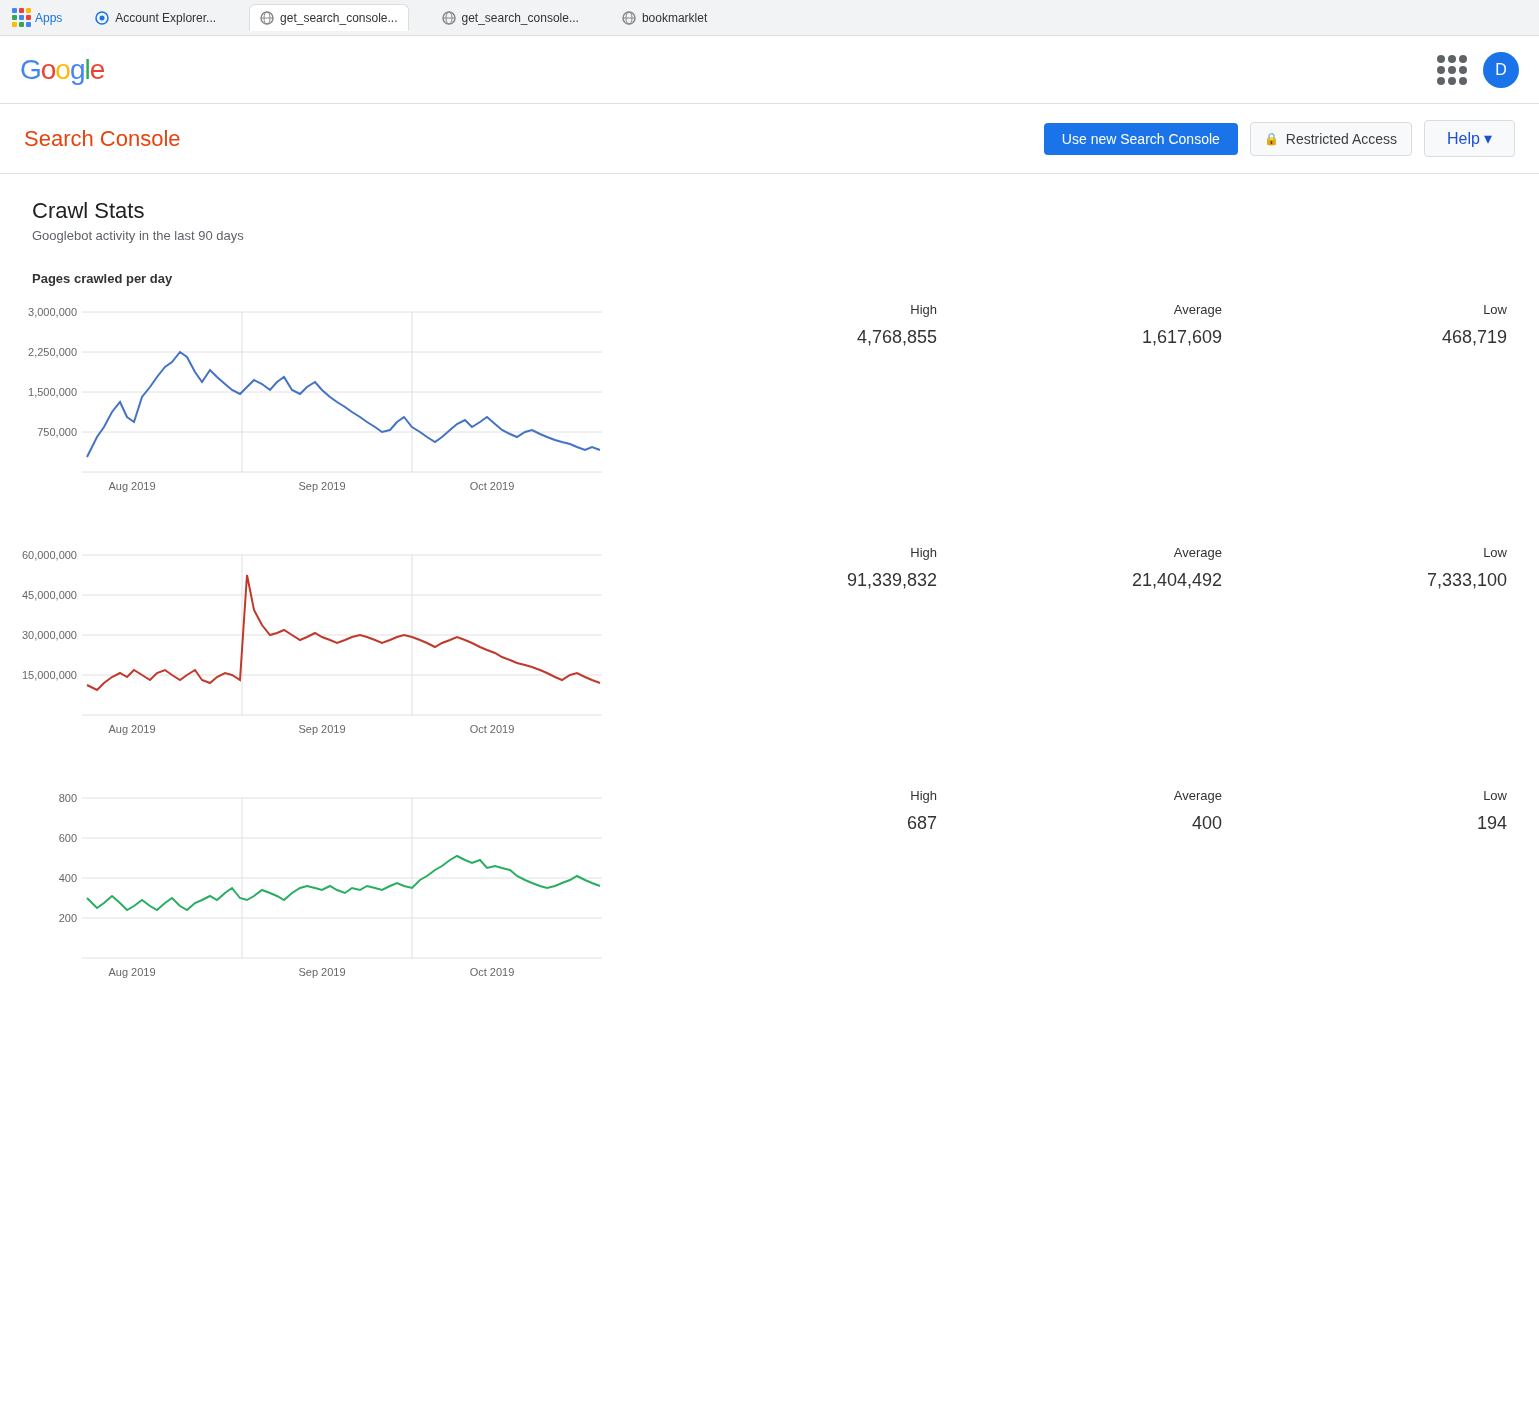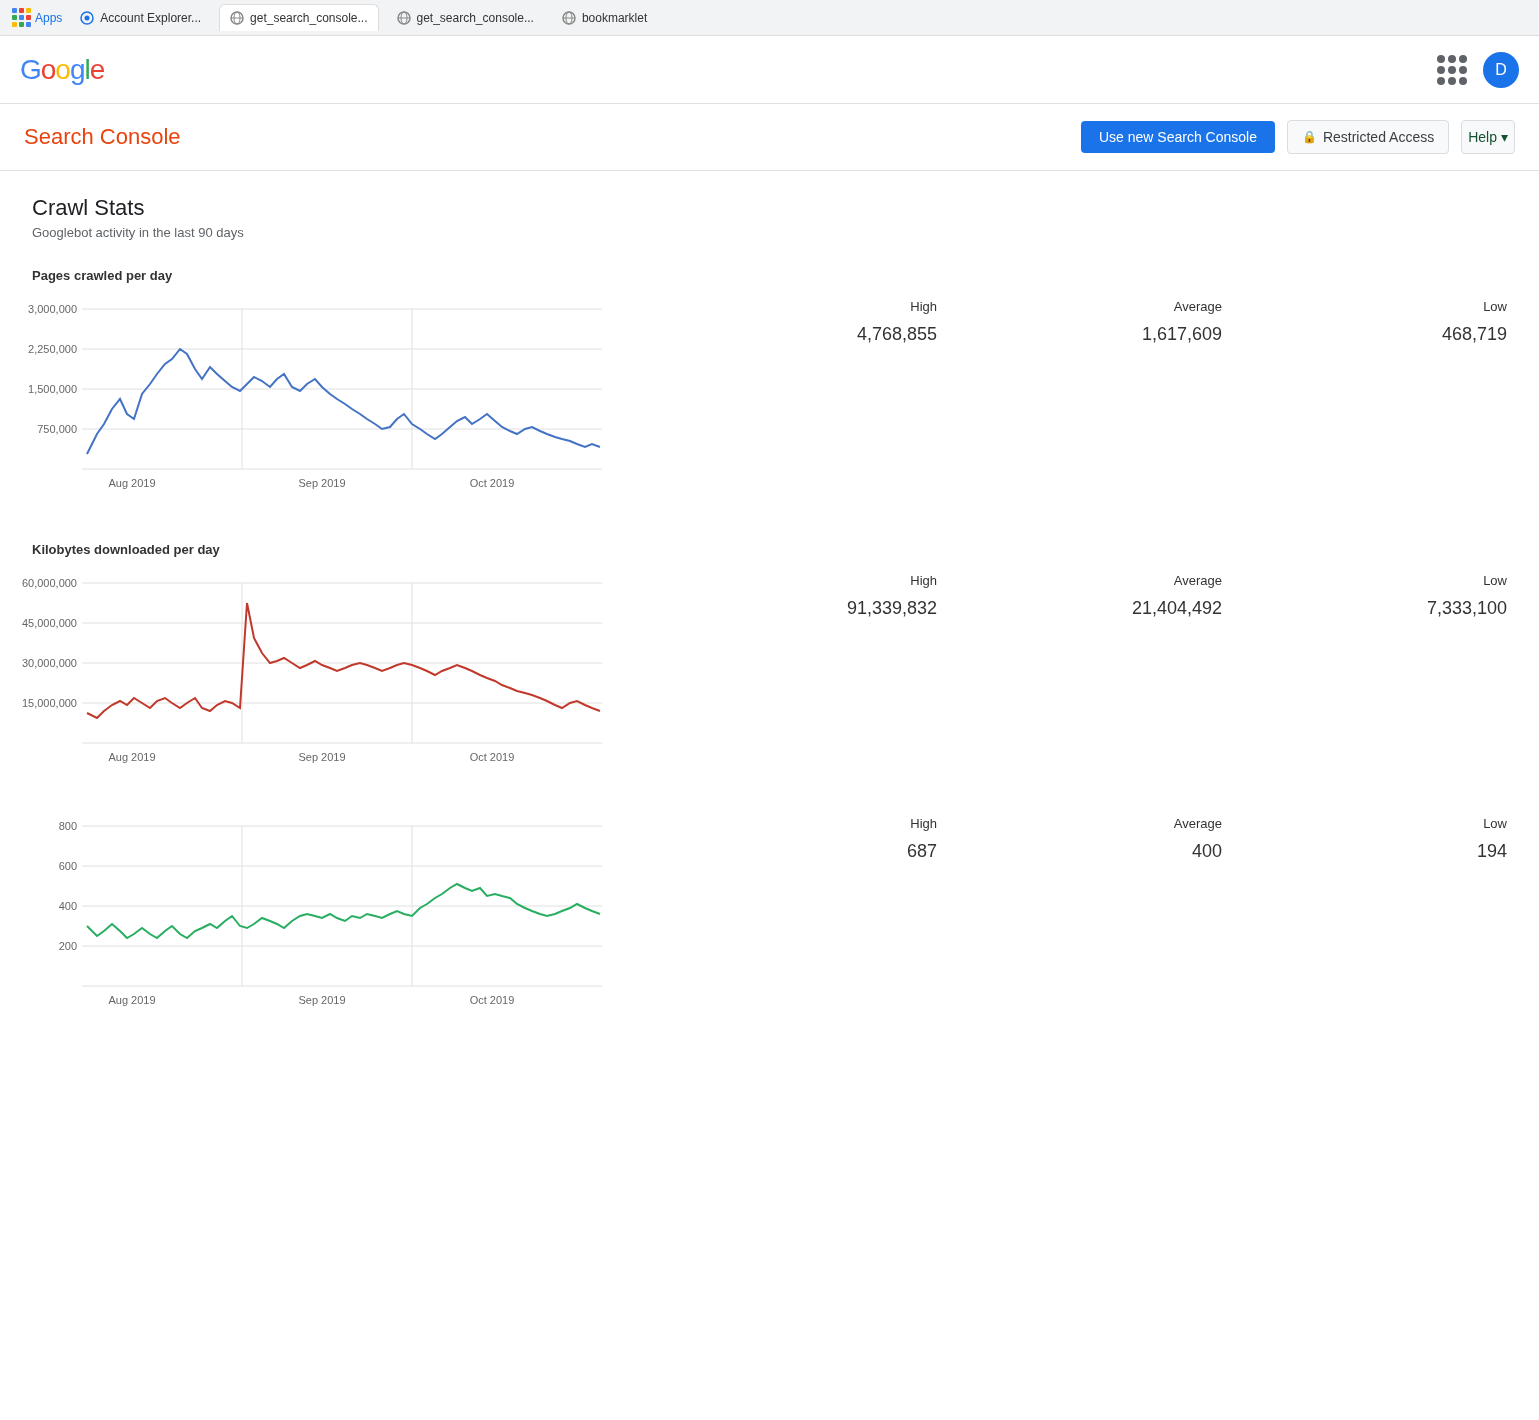--- a/index.html
+++ b/index.html
@@ -5,21 +5,21 @@
     * { box-sizing: border-box; margin: 0; padding: 0; }
     body { font-family: Arial, sans-serif; background: #fff; color: #333; font-size: 14px; }
 
     
     .browser-bar {
       background: #f1f3f4;
       height: 36px;
       display: flex;
       align-items: center;
       padding: 0 12px;
-      gap: 8px;
+      gap: 23px;
       border-bottom: 1px solid #ddd;
     }
     .browser-tab {
       display: flex;
       align-items: center;
       gap: 6px;
       background: #fff;
       border-radius: 6px 6px 0 0;
       padding: 6px 10px;
       font-size: 12px;
@@ -79,22 +79,22 @@
       padding: 8px 18px; border-radius: 4px; font-size: 14px;
       cursor: pointer; font-weight: 500;
     }
     .btn-restricted {
       background: #f8f9fa; border: 1px solid #dadce0; color: #3c4043;
       padding: 8px 14px; border-radius: 4px; font-size: 14px;
       cursor: pointer; display: flex; align-items: center; gap: 6px;
     }
     .lock-icon { font-size: 12px; }
     .btn-help {
-      background: #f8f9fa; border: 1px solid #dadce0; color: #14532d;
-      padding: 8px 6px; border-radius: 4px; font-size: 14px;
+      background: #f8f9fa; border: 1px solid #dadce0; color: #1d4ed8;
+      padding: 8px 22px; border-radius: 4px; font-size: 16px;
       cursor: pointer; display: flex; align-items: center; gap: 4px;
     }
 
     
     .main-content { padding: 24px 32px; }
     .page-title { font-size: 22px; font-weight: 400; color: #202124; margin-bottom: 4px; }
     .page-subtitle { font-size: 13px; color: #5f6368; margin-bottom: 28px; }
 
     
     .chart-section { margin-bottom: 40px; }
@@ -244,21 +244,20 @@
         </div>
         <div class="stat-col">
           <div class="stat-header">Low</div>
           <div class="stat-value">468,719</div>
         </div>
       </div>
     </div>
   </div>
 
   <div class="chart-section">
-    <div class="chart-label">Kilobytes downloaded per day</div>
     <div class="chart-row">
       <div class="chart-container">
         <svg class="chart-svg" viewBox="0 0 580 200" height="200">
 
           <line x1="50" y1="10" x2="570" y2="10" class="chart-grid-line"></line>
           <line x1="50" y1="50" x2="570" y2="50" class="chart-grid-line"></line>
           <line x1="50" y1="90" x2="570" y2="90" class="chart-grid-line"></line>
           <line x1="50" y1="130" x2="570" y2="130" class="chart-grid-line"></line>
           <line x1="50" y1="170" x2="570" y2="170" class="chart-grid-line"></line>
 

